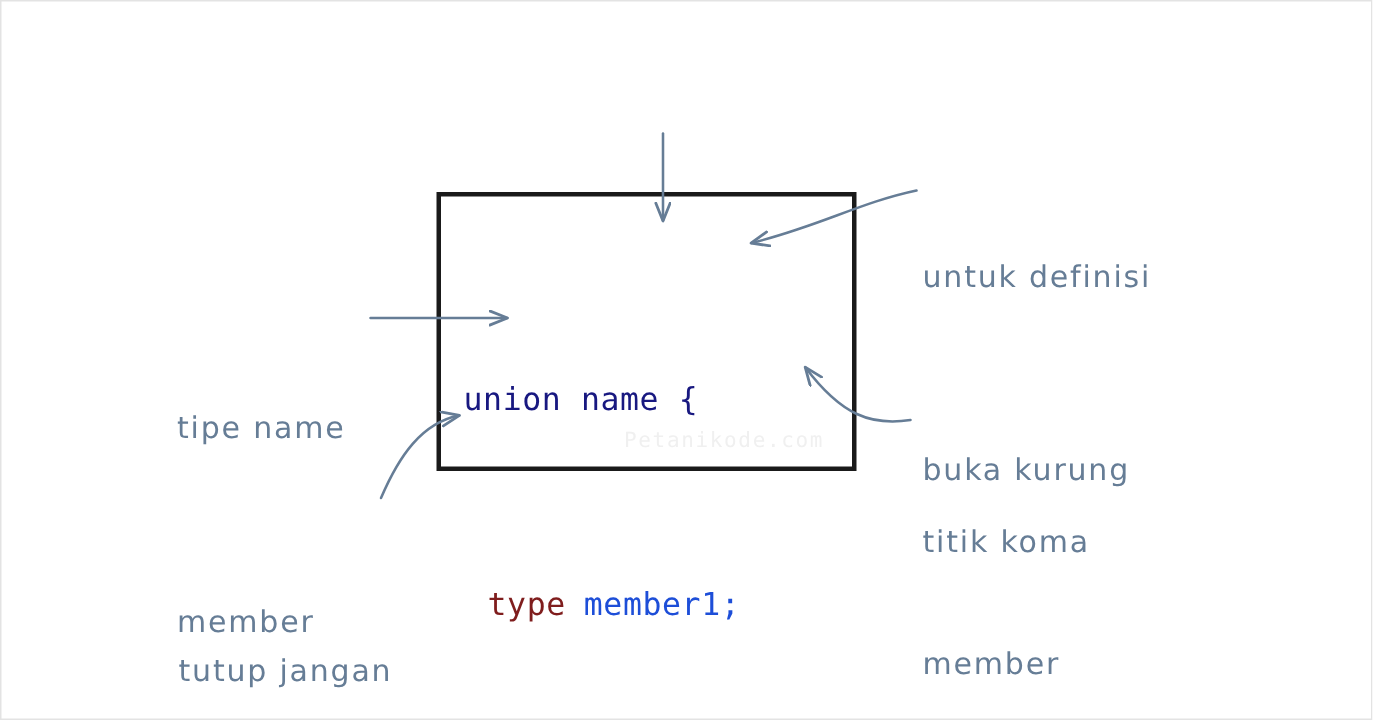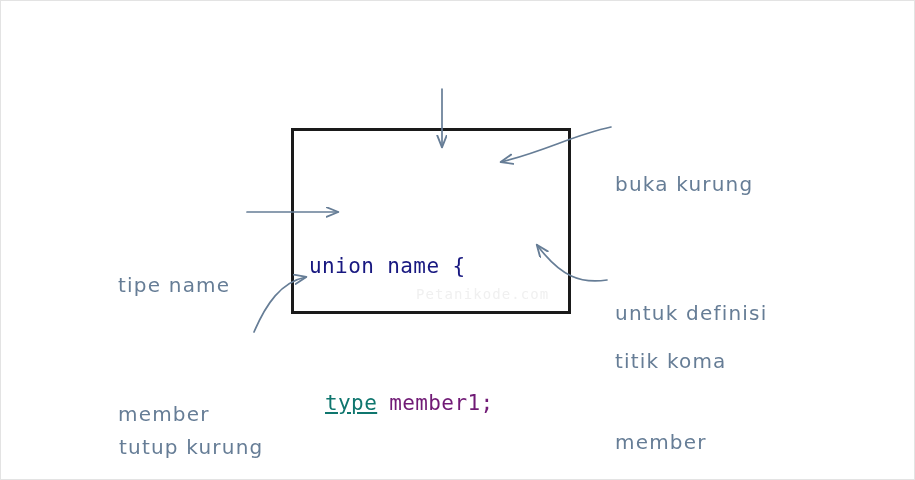--- a/index.html
+++ b/index.html
@@ -36,22 +36,22 @@
     top: 148px;
     width: 250px;
     font-family: "DejaVu Sans Mono", monospace;
     font-size: 21px;
     line-height: 39px;
     white-space: pre;
     letter-spacing: 0.4px;
   }
   .code-line { display: block; height: 39px; margin-top: 20px; }
   .tok-key     { color: #181880; }
-  .tok-type    { color: #0f766e; text-decoration: underline; }
-  .tok-member  { color: #701a75; text-align: right; }
+  .tok-type    { color: #7f1d1d; }
+  .tok-member  { color: #1d4ed8; text-align: right; }
   .tok-brace   { color: #181880; }
   .indent      { display: inline-block; width: 16px; }
 
   #watermark {
     position: absolute;
     left: 415px;
     top: 285px;
     font-family: "DejaVu Sans Mono", monospace;
     font-size: 14px;
     color: #f0f0f0;
@@ -97,36 +97,36 @@
     <span class="code-line"><span class="tok-key">union name </span><span class="tok-brace">{</span></span>
     <span class="code-line"><span class="indent"></span><span class="tok-type">type</span><span class="indent" style="width:12px"></span><span class="tok-member">member1;</span></span>
     <span class="code-line"><span class="indent"></span><span class="tok-type">type</span><span class="indent" style="width:12px"></span><span class="tok-member">member2;</span></span>
     
   </div>
 
   <div id="watermark">Petanikode.com</div>
 
 
   <div class="annot" id="annot-buka-kurung">
+    <span>untuk definisi</span>
     <span>buka kurung</span>
-    <span>untuk definisi</span>
     <span>member</span>
   </div>
 
   <div class="annot" id="annot-tipe-data">
     <span>tipe name</span>
     <span>member</span>
   </div>
 
   <div class="annot" id="annot-jangan-lupa">
     <span>titik koma</span>
   </div>
 
   <div class="annot" id="annot-tutup-kurung">
-    <span>tutup kurung</span>
+    <span>tutup jangan</span>
     
     
   </div>
 
   <svg id="arrows" viewBox="0 0 915 480">
     <defs>
       <marker id="ah" markerWidth="9" markerHeight="9" refX="7.2" refY="3.2" orient="auto" markerUnits="strokeWidth">
         <path d="M0.4,0.4 L7.4,3.2 L0.4,6.0" fill="none" stroke="#667d96" stroke-width="1.1" stroke-linecap="round" stroke-linejoin="round"></path>
       </marker>
     </defs>

